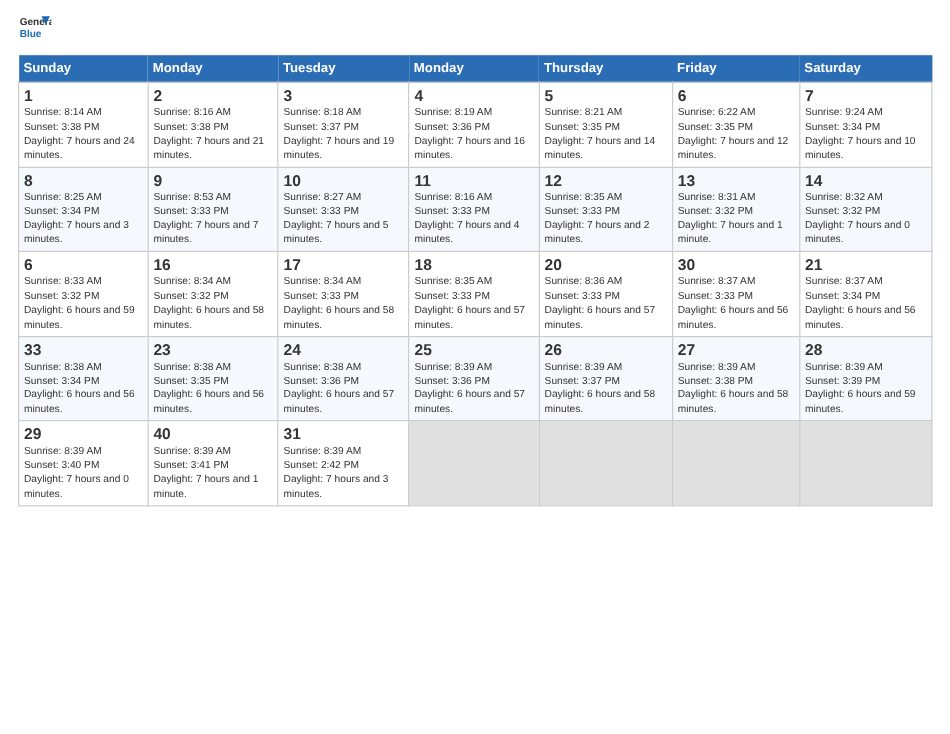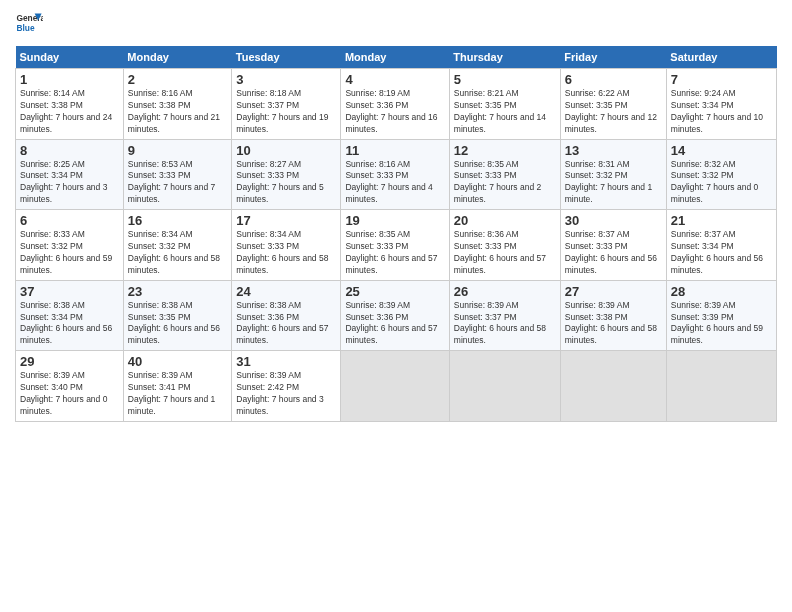--- a/index.html
+++ b/index.html
@@ -253,21 +253,21 @@
       </td>
           <td>
         <span class="day-num">17</span>
         <div class="cell-text">
           <div>Sunrise: 8:34 AM</div>
           <div>Sunset: 3:33 PM</div>
           <div>Daylight: 6 hours and 58 minutes.</div>
         </div>
       </td>
           <td>
-        <span class="day-num">19</span>
+        <span class="day-num">18</span>
         <div class="cell-text">
           <div>Sunrise: 8:35 AM</div>
           <div>Sunset: 3:33 PM</div>
           <div>Daylight: 6 hours and 57 minutes.</div>
         </div>
       </td>
           <td>
         <span class="day-num">20</span>
         <div class="cell-text">
           <div>Sunrise: 8:36 AM</div>
@@ -287,21 +287,21 @@
         <span class="day-num">21</span>
         <div class="cell-text">
           <div>Sunrise: 8:37 AM</div>
           <div>Sunset: 3:34 PM</div>
           <div>Daylight: 6 hours and 56 minutes.</div>
         </div>
       </td>
         </tr>
         <tr>
           <td>
-        <span class="day-num">37</span>
+        <span class="day-num">33</span>
         <div class="cell-text">
           <div>Sunrise: 8:38 AM</div>
           <div>Sunset: 3:34 PM</div>
           <div>Daylight: 6 hours and 56 minutes.</div>
         </div>
       </td>
           <td>
         <span class="day-num">23</span>
         <div class="cell-text">
           <div>Sunrise: 8:38 AM</div>

